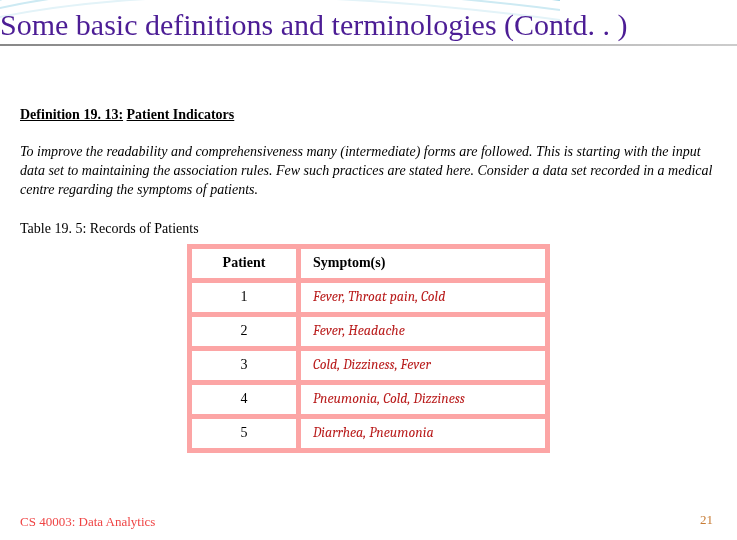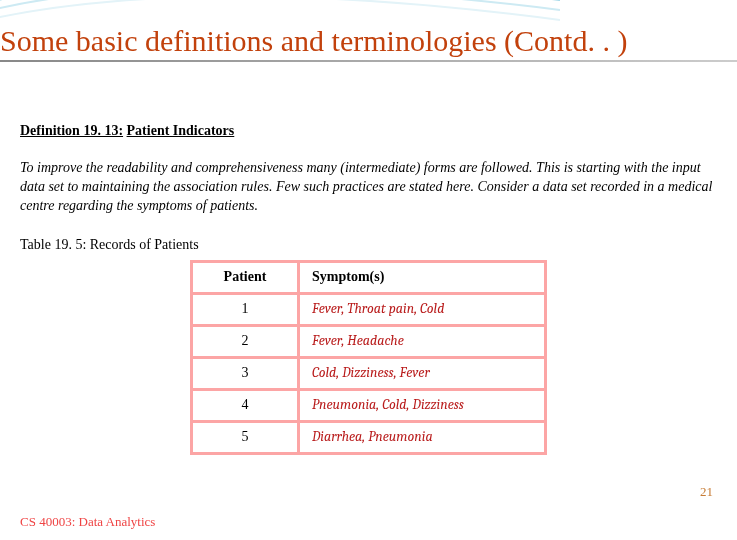--- a/index.html
+++ b/index.html
@@ -15,22 +15,22 @@
   .swoosh {
     position: absolute;
     top: -60px;
     left: -40px;
     width: 600px;
     height: 120px;
     pointer-events: none;
   }
   .title {
     font-size: 30px;
-    color: #c2410c;
-    padding: 24px 4px 2px 0;
+    color: #4c1d95;
+    padding: 8px 4px 2px 0;
     font-family: Georgia, serif;
     position: relative;
     z-index: 2;
   }
   .underline {
     height: 2px;
     background: linear-gradient(to right, #888 0%, #ccc 100%);
     width: 100%;
     margin-bottom: 60px;
   }
@@ -57,21 +57,21 @@
     text-align: left;
     margin-top: 20px;
     font-size: 14px;
   }
   table.records {
     border-collapse: collapse;
     margin: 6px auto 0 auto;
     border: 2px solid #000;
   }
   table.records th, table.records td {
-    border: 3px solid #fca5a5;
+    border: 5px solid #fca5a5;
     padding: 5px 12px;
     font-size: 14px;
   }
   table.records th {
     font-weight: bold;
     text-align: left;
     font-family: Georgia, serif;
   }
   table.records td.pcol {
     text-align: center;
@@ -91,21 +91,21 @@
     position: absolute;
     left: 20px;
     bottom: 10px;
     font-size: 13px;
     color: #ef4444;
     font-family: Georgia, serif;
   }
   .footer-right {
     position: absolute;
     right: 24px;
-    bottom: 40px;
+    bottom: 12px;
     font-size: 13px;
     color: #c77c35;
   }
 </style>
 </head>
 <body>
 
 <svg class="swoosh" viewBox="0 0 600 120">
   <path d="M0,70 Q200,10 600,60" stroke="#9fd6e8" stroke-width="2" fill="none"></path>
   <path d="M0,78 Q200,20 600,70" stroke="#cdeaf3" stroke-width="2" fill="none"></path>

